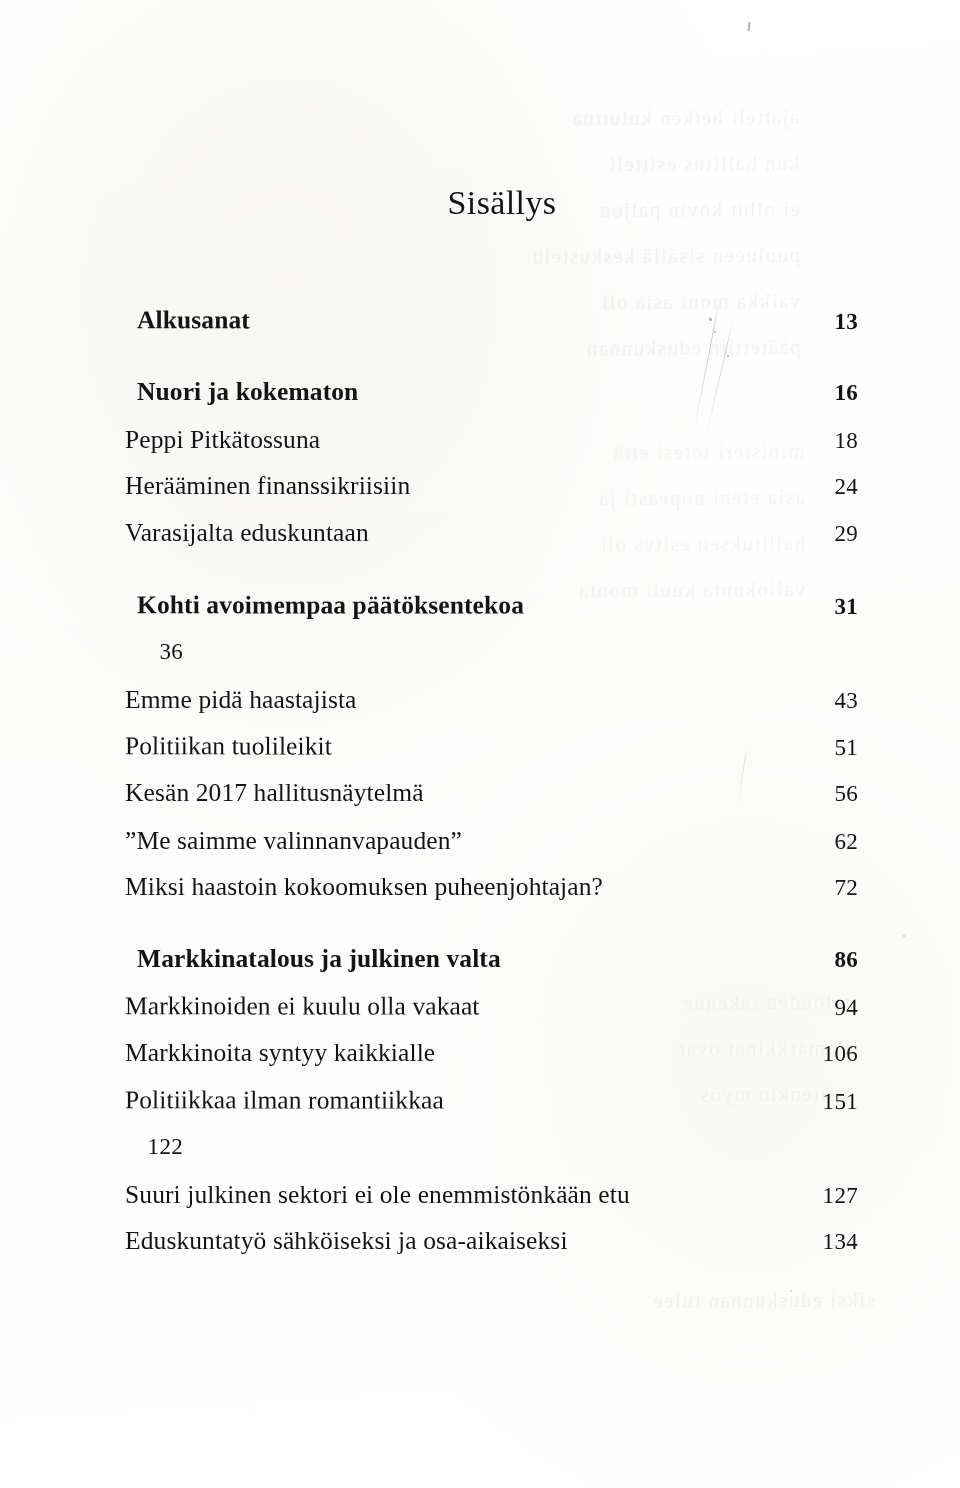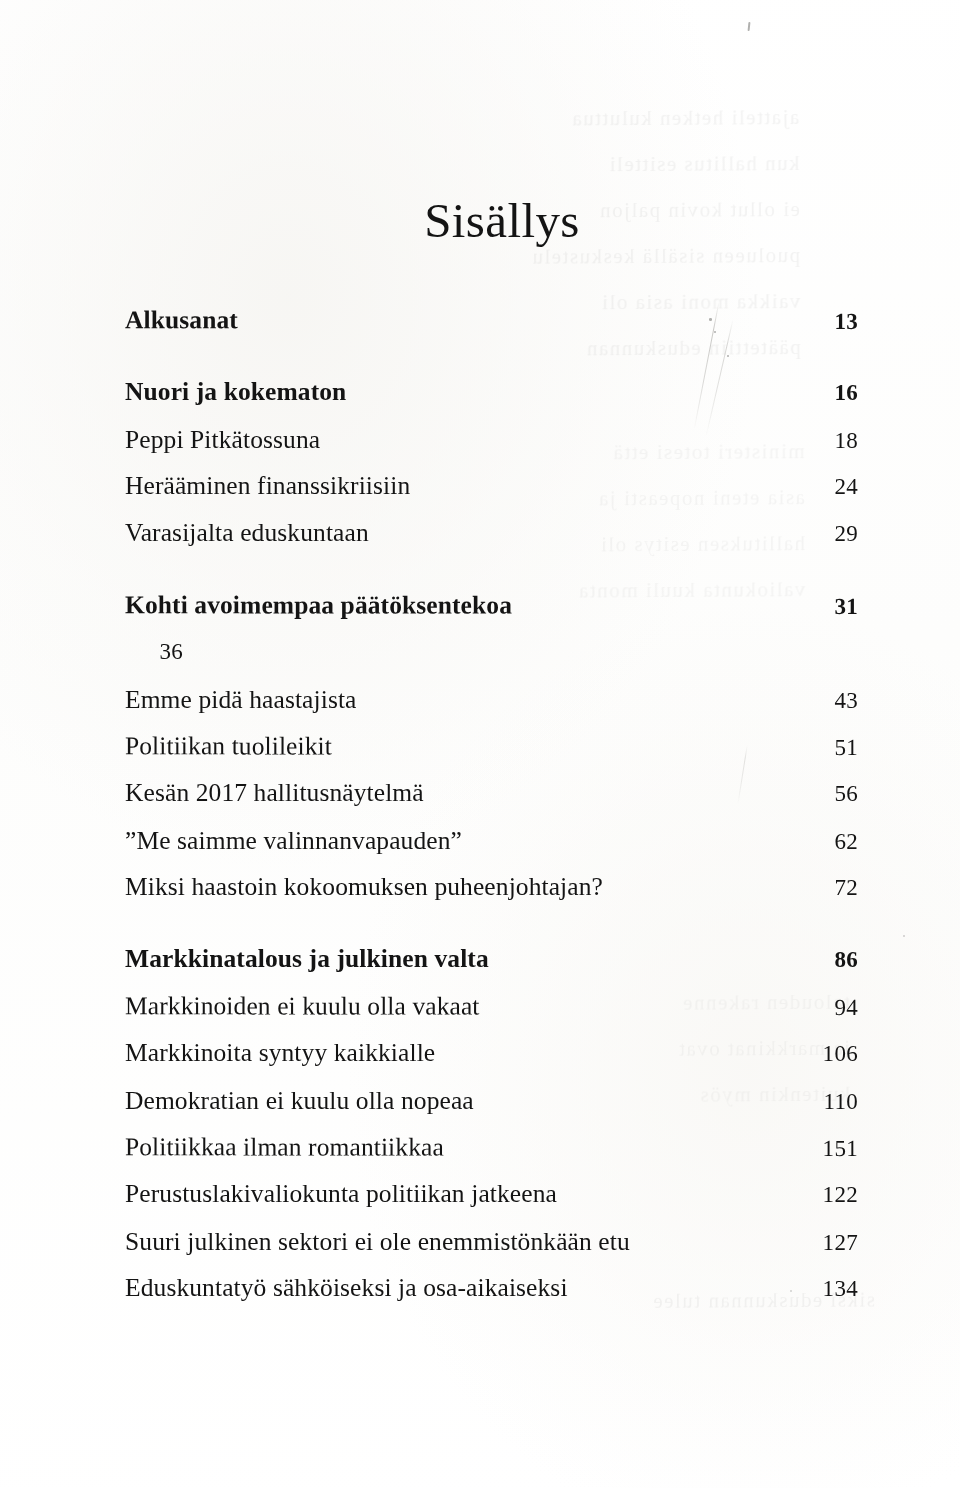--- a/index.html
+++ b/index.html
@@ -70,21 +70,21 @@
     position: absolute;
     inset: 0;
   }
 
   .toc-title {
     position: absolute;
     left: 0;
     top: 163px;
     width: 100%;
     text-align: center;
-    font-size: 49px;
+    font-size: 34px;
     line-height: 1;
     font-weight: 400;
     letter-spacing: 0.4px;
     text-indent: 44px;
   }
 
   .toc-list {
     position: absolute;
     left: 125px;
     top: 296px;
@@ -101,20 +101,21 @@
     line-height: 47px;
   }
 
   .toc-row.section-start {
     margin-top: 25px;
   }
 
   .toc-row.bold .entry-title,
   .toc-row.bold .entry-page {
     font-weight: 700;
+    margin-left: 12px;
   }
 
   .entry-title {
     white-space: nowrap;
     letter-spacing: 0.1px;
   }
 
   .entry-page {
     font-size: 23px;
     letter-spacing: 0.3px;
@@ -223,30 +224,25 @@
           <span class="entry-page">86</span>
         </div>
         <div class="toc-row j1">
           <span class="entry-title">Markkinoiden ei kuulu olla vakaat</span>
           <span class="entry-page">94</span>
         </div>
         <div class="toc-row ">
           <span class="entry-title">Markkinoita syntyy kaikkialle</span>
           <span class="entry-page">106</span>
         </div>
-        <div class="toc-row j3">
-          <span class="entry-title">Demokratian ei kuulu olla nopeaa</span>
-          <span class="entry-page">110</span>
-        </div>
         <div class="toc-row j1">
           <span class="entry-title">Politiikkaa ilman romantiikkaa</span>
           <span class="entry-page">151</span>
         </div>
         <div class="toc-row j2">
-          <span class="entry-title">Perustuslakivaliokunta politiikan jatkeena</span>
           <span class="entry-page">122</span>
         </div>
         <div class="toc-row j3">
           <span class="entry-title">Suuri julkinen sektori ei ole enemmistönkään etu</span>
           <span class="entry-page">127</span>
         </div>
         <div class="toc-row ">
           <span class="entry-title">Eduskuntatyö sähköiseksi ja osa-aikaiseksi</span>
           <span class="entry-page">134</span>
         </div>

